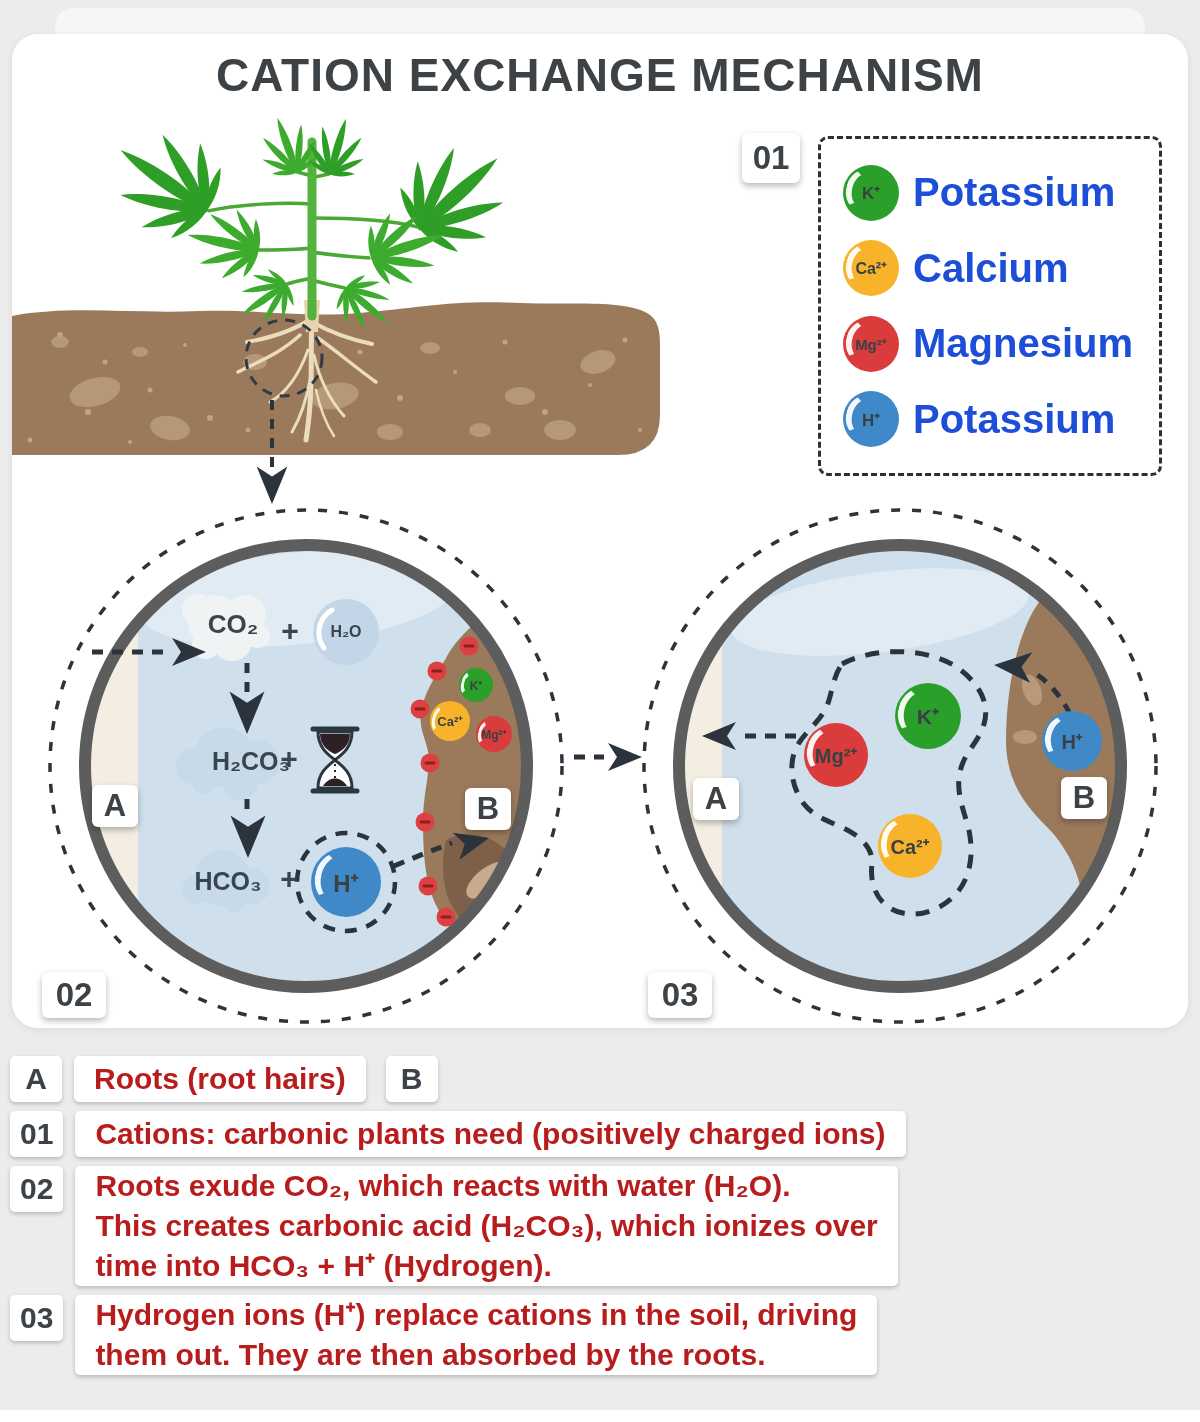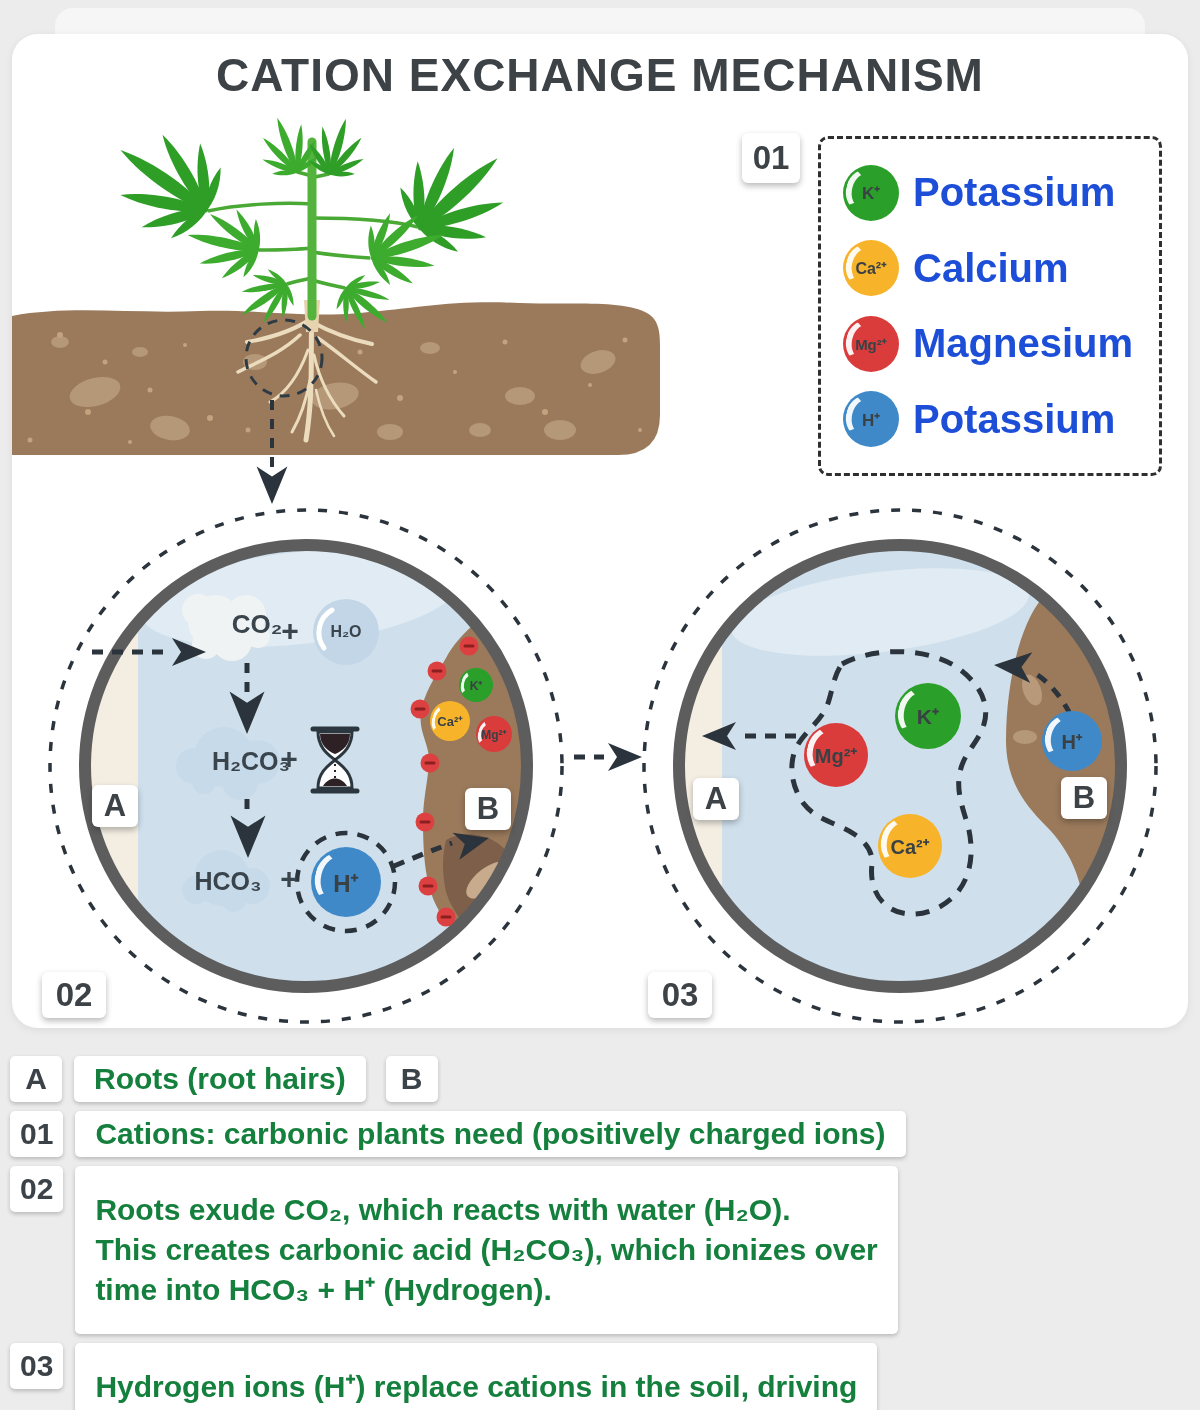--- a/index.html
+++ b/index.html
@@ -39,23 +39,23 @@
   
   .fx{position:absolute;transform:translate(-50%,-50%);font-weight:bold;color:#3a444c;white-space:nowrap;}
 
   
   .notes{position:absolute;left:10px;top:1056px;width:1180px;}
   .note-row{display:flex;align-items:flex-start;margin-bottom:9px;}
   .kbox{background:#fff;border-radius:5px;box-shadow:0 2px 4px rgba(0,0,0,.22);
         min-width:52px;height:46px;display:flex;align-items:center;justify-content:center;
         font-size:30px;font-weight:bold;color:#3b4248;padding:0 10px;box-sizing:border-box;flex:0 0 auto;}
   .tbox{background:#fff;border-radius:5px;box-shadow:0 2px 4px rgba(0,0,0,.22);
-        font-size:30px;font-weight:bold;color:#15803d;line-height:46px;
+        font-size:30px;font-weight:bold;color:#b91c1c;line-height:46px;
         padding:0 20px;margin-left:12px;white-space:pre-line;}
-  .tbox.multi{line-height:40px;padding:24px 20px;}
+  .tbox.multi{line-height:40px;padding:0 20px;}
   .gap{width:20px;flex:0 0 auto;}
 </style>
 </head>
 <body>
 
 <div class="page">
   <div class="card-back"></div>
   <div class="card"></div>
 
   <svg class="scene" viewBox="0 0 1200 1422">
@@ -324,21 +324,21 @@
         <span class="ion-label" style="font-size:17px;">H⁺</span>
         </div>
       <span class="legend-label">Potassium</span>
     </div>
   </div>
 
   <div class="badge ab" style="left:92px;top:785px;">A</div>
   <div class="badge ab" style="left:465px;top:788px;">B</div>
   <div class="badge num" style="left:42px;top:972px;">02</div>
 
-  <div class="fx" style="left:233px;top:624px;font-size:26px;margin-left:24px;">CO₂</div>
+  <div class="fx" style="left:233px;top:624px;font-size:26px;">CO₂</div>
   <div class="fx" style="left:290px;top:631px;font-size:30px;">+</div>
   <div class="fx" style="left:346px;top:632px;font-size:16px;">H₂O</div>
   <div class="fx" style="left:231px;top:761px;font-size:25px;margin-left:20px;">H₂CO₃</div>
   <div class="fx" style="left:289px;top:759px;font-size:30px;">+</div>
   <div class="fx" style="left:228px;top:881px;font-size:25px;">HCO₃</div>
   <div class="fx" style="left:289px;top:879px;font-size:30px;">+</div>
 
   <div class="ion xs" style="left: 459px; top: 668px; width: 34px; height: 34px; background: rgb(42, 160, 42);">
     <span class="ion-label" style="font-size:12px;">K⁺</span>
     </div>

